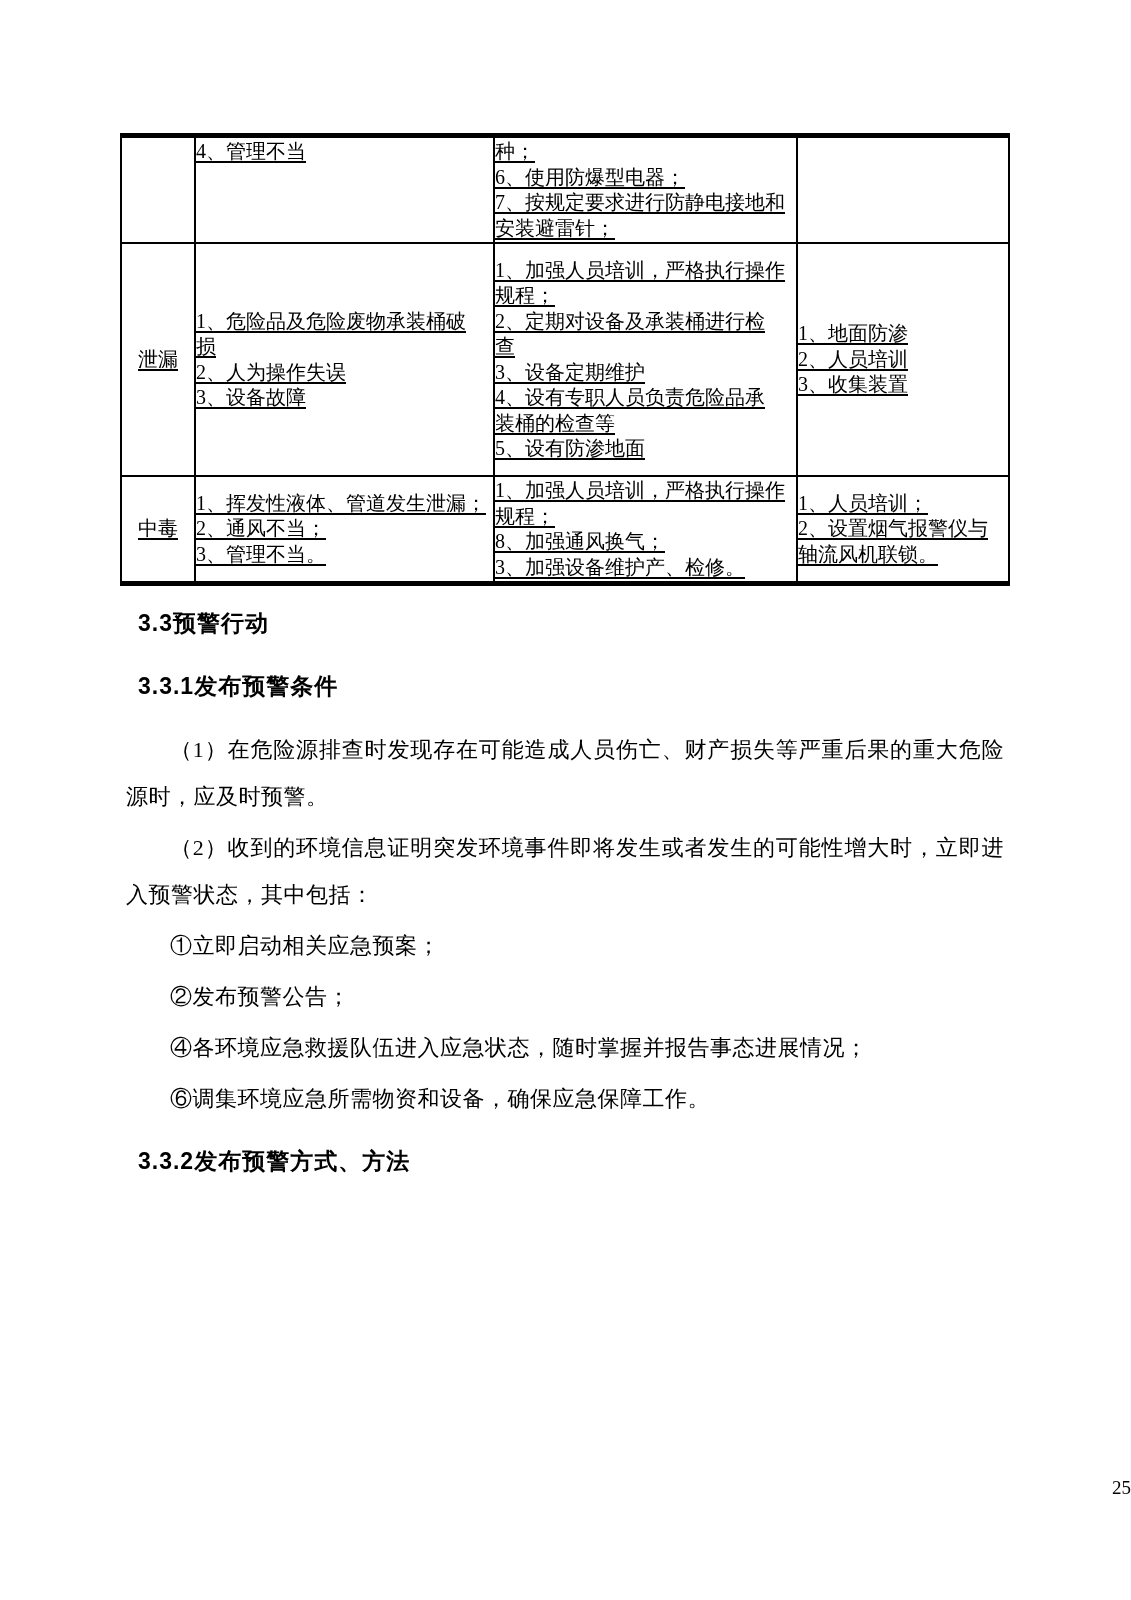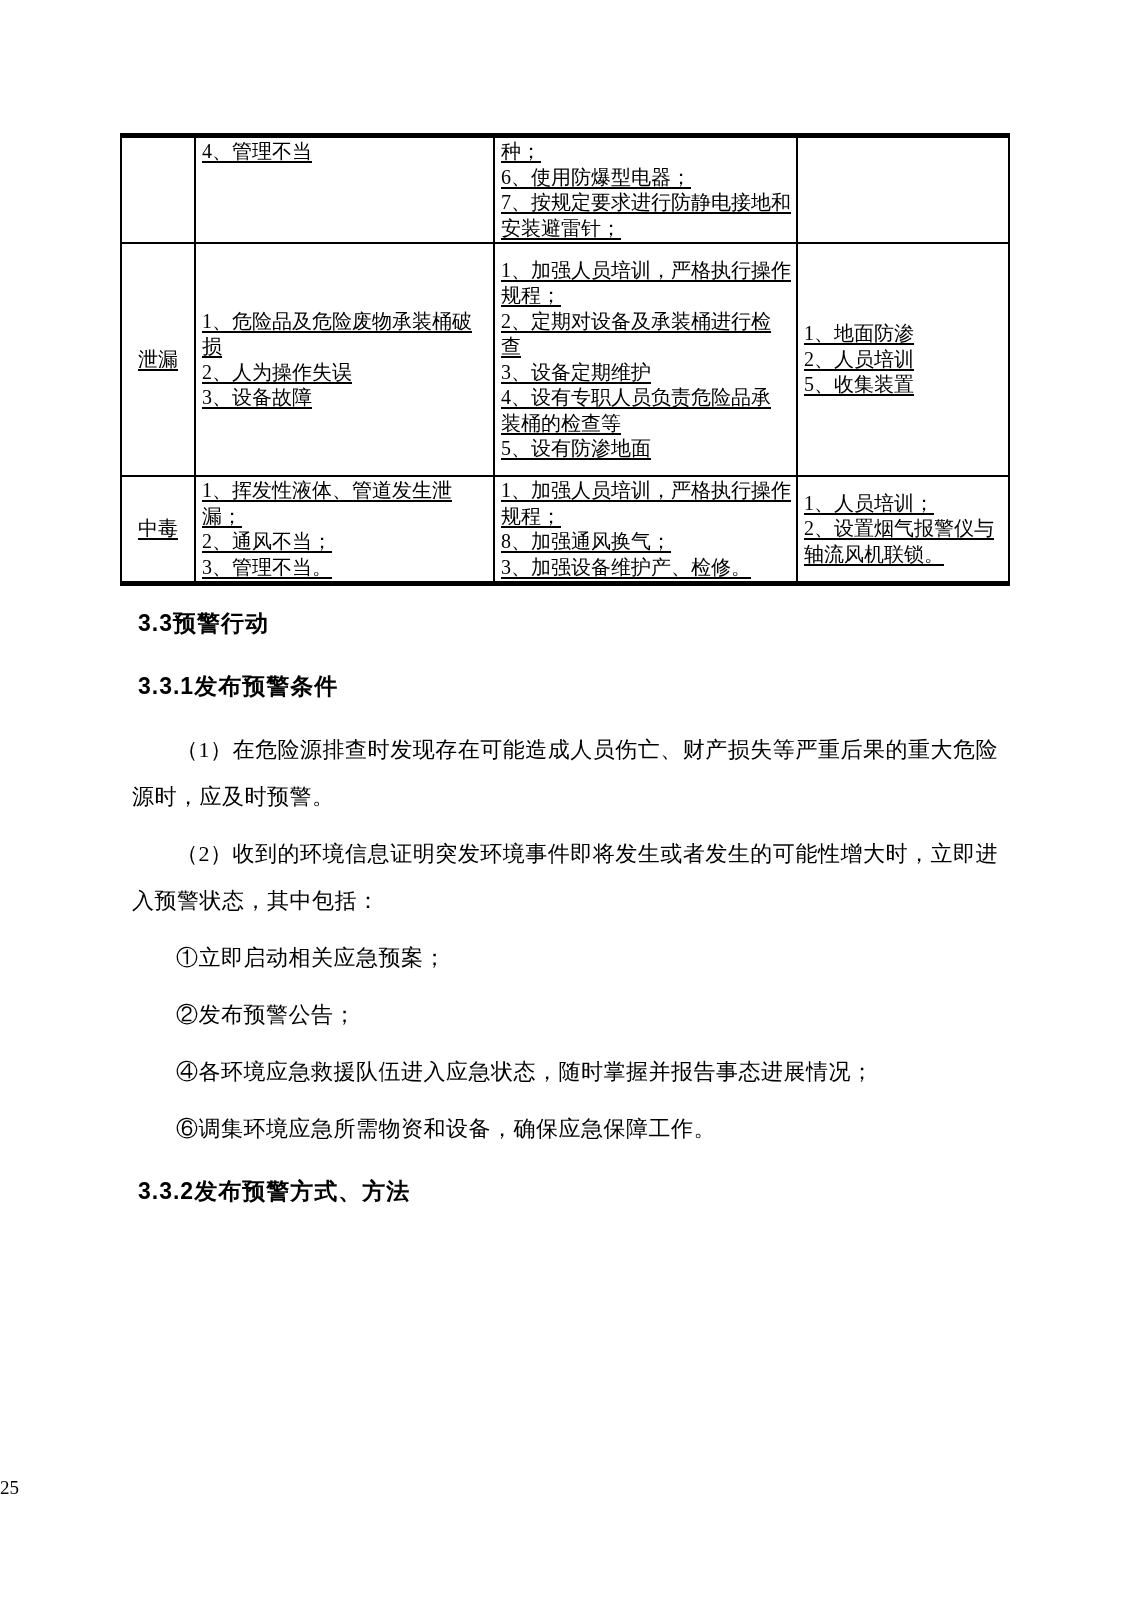--- a/index.html
+++ b/index.html
@@ -20,21 +20,21 @@
     top:133px;
     width:888px;
     border-collapse:collapse;
     table-layout:fixed;
   }
   .tbl td {
     border:2px solid #000000;
     font-size:20px;
     line-height:25.5px;
     vertical-align:middle;
-    padding:1px 5px 1px 6px;
+    padding:1px 5px 1px 0;
     overflow:hidden;
   }
   .tbl tr.toprow td { vertical-align:top; border-top:5px solid #000000; }
   .tbl tr.botrow td { border-bottom:5px solid #000000; }
   .tbl td.c-hazard { text-align:center; padding:1px 2px; }
   .cl {
     text-decoration:underline;
     text-underline-offset:3px;
     white-space:pre-line;
   }
@@ -50,32 +50,32 @@
   }
   .sec-heading {
     font-family:"Liberation Sans","DejaVu Sans",sans-serif;
     font-size:23px;
     font-weight:bold;
     line-height:47px;
     margin:16px;
     letter-spacing:1px;
   }
   .para {
-    margin:10px;
+    margin:4px;
     text-align:justify;
     text-indent:44px;
     letter-spacing:0.5px;
   }
 
   .pageno {
     position:absolute;
     top:1477px;
     left:0;
     width:100%;
-    text-align:left;
+    text-align:right;
     font-size:19px;
   }
 </style>
 </head>
 <body>
 
 <div class="page">
 
   <table class="tbl">
     <colgroup>
@@ -114,21 +114,21 @@
         <div class="cl">2、定期对设备及承装桶进行检
 查</div>
         <div class="cl">3、设备定期维护</div>
         <div class="cl">4、设有专职人员负责危险品承
 装桶的检查等</div>
         <div class="cl">5、设有防渗地面</div>
       </td>
       <td>
         <div class="cl">1、地面防渗</div>
         <div class="cl">2、人员培训</div>
-        <div class="cl">5、收集装置</div>
+        <div class="cl">3、收集装置</div>
       </td>
     </tr>
     <tr class="botrow" style="height:103px">
       <td class="c-hazard">
         <span class="cl">中毒</span>
       </td>
       <td>
         <div class="cl">1、挥发性液体、管道发生泄漏；</div>
         <div class="cl">2、通风不当；</div>
         <div class="cl">3、管理不当。</div>

